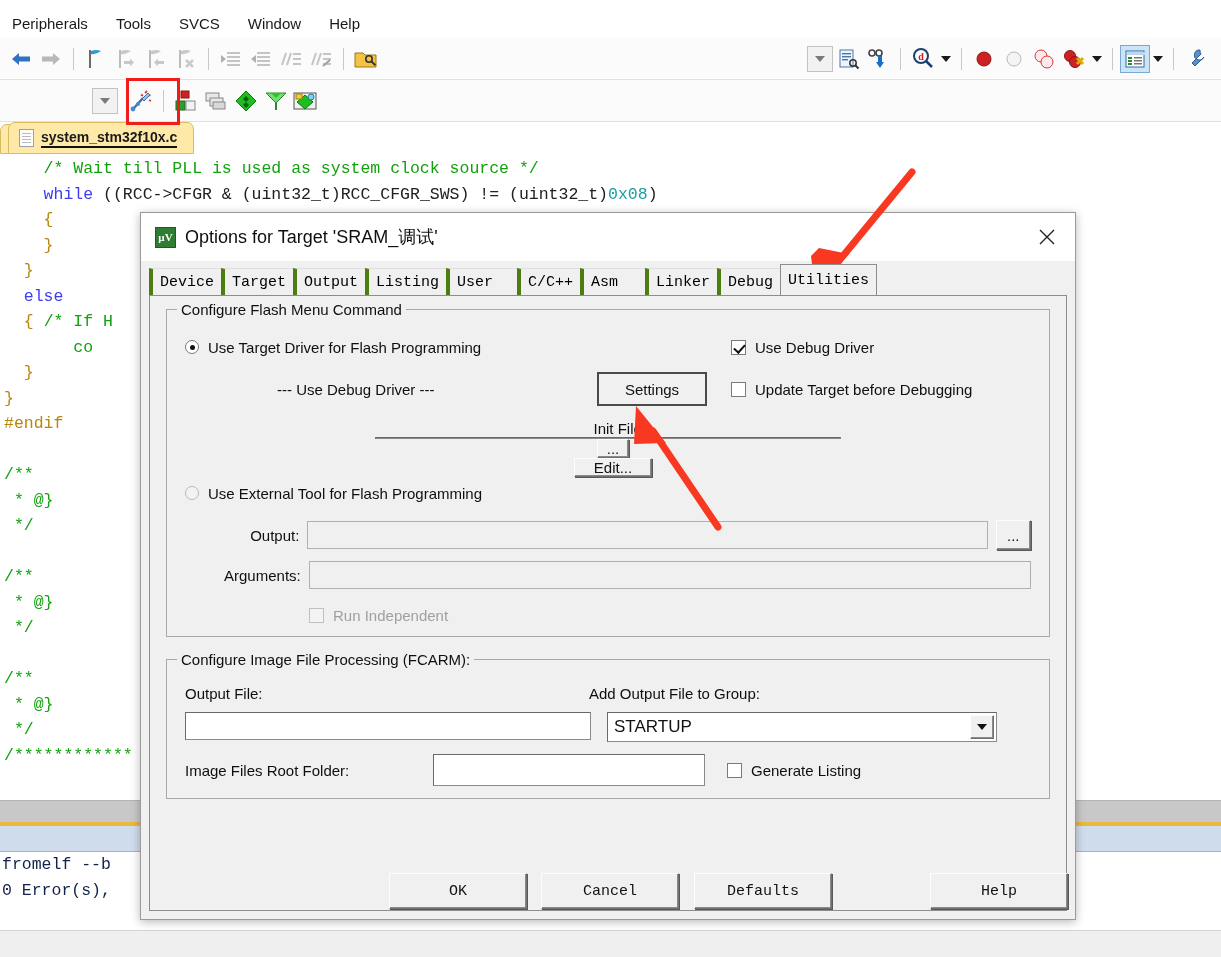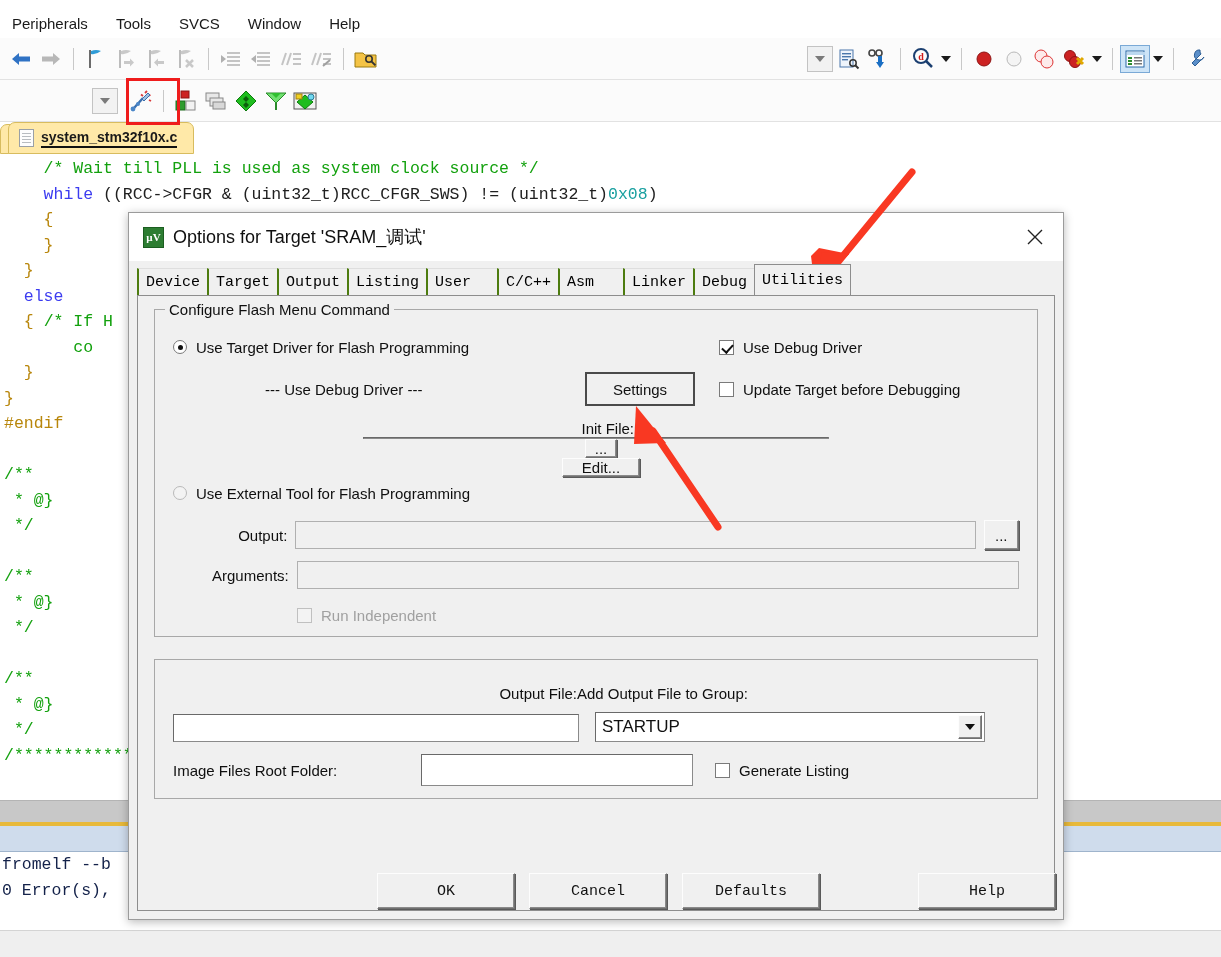--- a/index.html
+++ b/index.html
@@ -106,21 +106,21 @@
   }
 
   
   .red-rect {
     position:absolute; left:126px; top:78px; width:54px; height:47px;
     border:3px solid #ef1c1c; box-sizing:border-box;
   }
 
   
   #dialog {
-    position:absolute; left:128px; top:212px; width:936px; height:708px;
+    position:absolute; left:140px; top:212px; width:936px; height:708px;
     background:#f0f0f0; border:1px solid #9b9b9b;
     box-shadow:0 2px 9px rgba(0,0,0,.28);
   }
   .dlg-title {
     height:48px; background:#ffffff; display:flex; align-items:center;
     padding:0 6px 0 14px;
   }
   .dlg-icon {
     width:21px; height:21px; background:#2d7d32; border:1px solid #1b5e20;
     position:relative; margin-right:9px; flex:none;
@@ -136,21 +136,21 @@
 
   
   .tabs {
     position:relative; height:31px; margin:3px 0 0 8px;
     display:flex; align-items:flex-end;
     font-family:"Liberation Mono","DejaVu Sans Mono",monospace;
   }
   .tab {
     height:27px; padding:0 7px; display:flex; align-items:center;
     font-size:15px; color:#000; background:#f0f0f0;
-    border-left:2px solid #4d7c0f; border-right:1px solid #b4b4b4;
+    border-left:4px solid #4d7c0f; border-right:1px solid #b4b4b4;
     border-top:1px solid #dedede;
     cursor:default; margin-right:-1px;
   }
   .tab.active {
     height:31px; background:#f0f0f0; font-weight:normal;
     border:1px solid #8d8d8d; border-bottom:none;
     border-top:1px solid #8d8d8d; z-index:3; position:relative;
   }
   .tab-trail {
     height:27px; width:10px; border-left:1px solid #b4b4b4;
@@ -598,27 +598,28 @@
         <span class="tinput dis" style="width:724px;"></span>
       </div>
 
       <div style="display:flex; align-items:center; height:26px; margin-top:12px;">
         <span class="cbox dis" style="margin-left:124px;"></span>
         <span class="lbl dis" style="margin-left:9px;">Run Independent</span>
       </div>
     </div>
 
     <div class="group" style="height:140px; margin-top:22px; padding:18px 18px 0 18px;">
-
-      <div style="display:flex; align-items:center; height:22px; margin-top:4px;text-align:right;">
+      <span class="legend">Configure Image File Processing (FCARM):</span>
+
+      <div style="display:flex; align-items:center; height:22px; margin-top:4px;">
         <span class="lbl" style="width:404px;">Output File:</span>
         <span class="lbl">Add Output File  to Group:</span>
       </div>
 
-      <div style="display:flex; align-items:flex-end; height:30px; margin-top:8px;">
+      <div style="display:flex; align-items:flex-start; height:30px; margin-top:8px;">
         <span class="tinput" style="width:406px;"></span>
         <span style="width:16px"></span>
         <span class="combo" style="width:390px;">
           <span>STARTUP</span>
           <span class="combo-arrow">
               <span class="caret-d"></span>
             </span>
         </span>
       </div>
 

